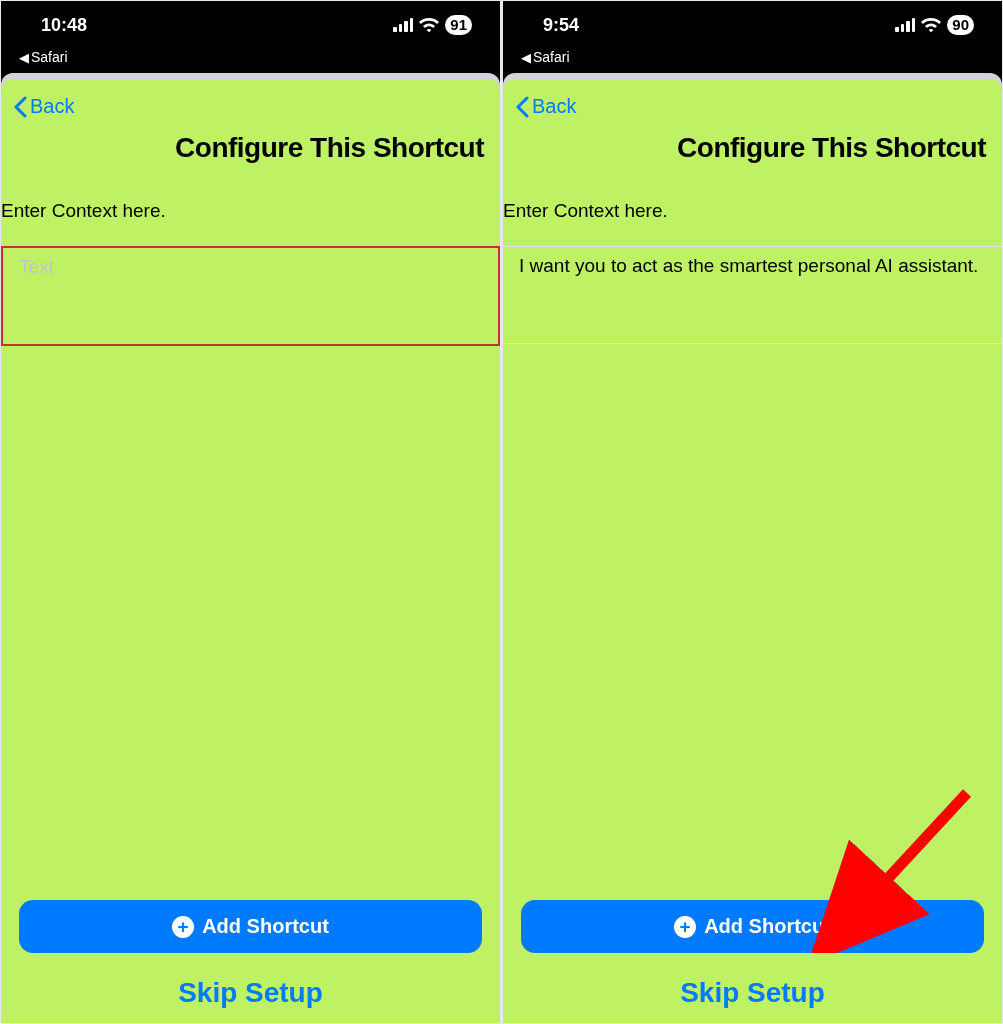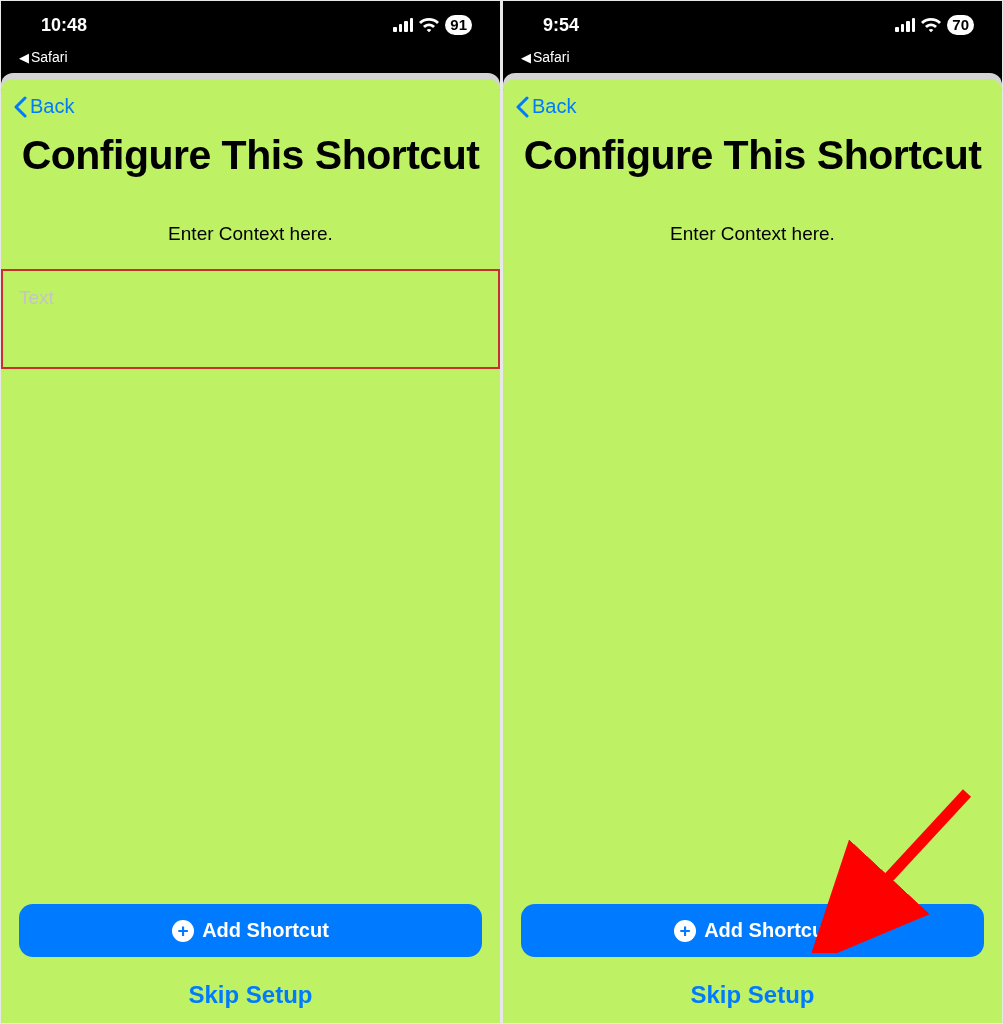--- a/index.html
+++ b/index.html
@@ -92,44 +92,43 @@
       display: flex;
       align-items: center;
       gap: 2px;
       color: #007aff;
       font-size: 20px;
       padding: 16px 0 12px 12px;
       cursor: pointer;
     }
     .nav-back-chevron svg { display: block; }
     .title {
-      font-size: 41px;
+      font-size: 28px;
       font-weight: 700;
-      text-align: center;
+      text-align: right;
       color: #000;
       letter-spacing: -0.5px;
-      margin: 2px 16px 16px;
+      margin: 2px 16px 8px;
     }
     .subtitle {
       font-size: 19px;
       color: #000;
-      text-align: center;
       margin: 28px 0 24px;
     }
     .text-area-wrap {
       border-top: 0.5px solid #e2e2e2;
       border-bottom: 0.5px solid #e2e2e2;
     }
     .text-area-wrap.highlighted {
       border: 2.5px solid #c73030;
     }
     .text-area {
       width: 100%;
       min-height: 92px;
-      padding: 14px 16px;
+      padding: 6px 16px;
       font-size: 19px;
       font-family: inherit;
       border: none;
       outline: none;
       resize: none;
       color: #000;
       line-height: 1.35;
       background: transparent;
     }
     .text-area::placeholder {
@@ -162,21 +161,21 @@
       color: #007aff;
       display: flex;
       align-items: center;
       justify-content: center;
       font-size: 19px;
       font-weight: 800;
       line-height: 1;
     }
     .skip {
       color: #007aff;
-      font-size: 24px;
+      font-size: 28px;
       font-weight: 600;
       text-align: center;
       padding: 24px 0 8px;
       cursor: pointer;
     }
     .arrow-annotation {
       position: absolute;
       pointer-events: none;
     }
   </style>
@@ -238,39 +237,42 @@
           <span></span>
           <span></span>
           <span></span>
           <span></span>
         </div>
       <span class="wifi-icon">
         <svg width="20" height="15" viewBox="0 0 20 15">
             <path fill="#fff" d="M10 0C6.1 0 2.6 1.5 0 4l2 2c2-2 4.9-3.2 8-3.2S16 4 18 6l2-2C17.4 1.5 13.9 0 10 0zm0 5.5c-2.3 0-4.4.9-6 2.4l2 2c1-1 2.4-1.6 4-1.6s3 .6 4 1.6l2-2c-1.6-1.5-3.7-2.4-6-2.4zM10 11c-.9 0-1.7.4-2.3 1L10 14.3l2.3-2.3c-.6-.6-1.4-1-2.3-1z"></path>
           </svg>
       </span>
-      <span class="battery-badge">70</span>
+      <span class="battery-badge">90</span>
     </div>
   </div>
   <div class="back-app">
     <span class="back-app-chevron">◀︎</span>
     <span>Safari</span>
   </div>
   <div class="sheet-top"></div>
   <div class="sheet">
     <div class="nav-back">
       <span class="nav-back-chevron">
         <svg width="15" height="22" viewBox="0 0 15 22">
             <path fill="none" stroke="#007aff" stroke-width="3" stroke-linecap="round" stroke-linejoin="round" d="M12 2 L3 11 L12 20"></path>
           </svg>
       </span>
       <span>Back</span>
     </div>
     <h1 class="title">Configure This Shortcut</h1>
     <div class="subtitle">Enter Context here.</div>
+    <div class="text-area-wrap">
+      <textarea class="text-area" id="right-textarea" placeholder="Text" style="">I want you to act as the smartest personal AI assistant.</textarea>
+    </div>
     <div class="bottom">
       <button class="add-btn">
         <span class="add-btn-icon">+</span>
         <span>Add Shortcut</span>
       </button>
       <div class="skip">Skip Setup</div>
     </div>
     <svg class="arrow-annotation" style="right:20px; bottom:70px;" width="170" height="170" viewBox="0 0 170 170">
       <defs>
         <marker id="ahead" markerWidth="12" markerHeight="12" refX="3" refY="5" orient="auto">

